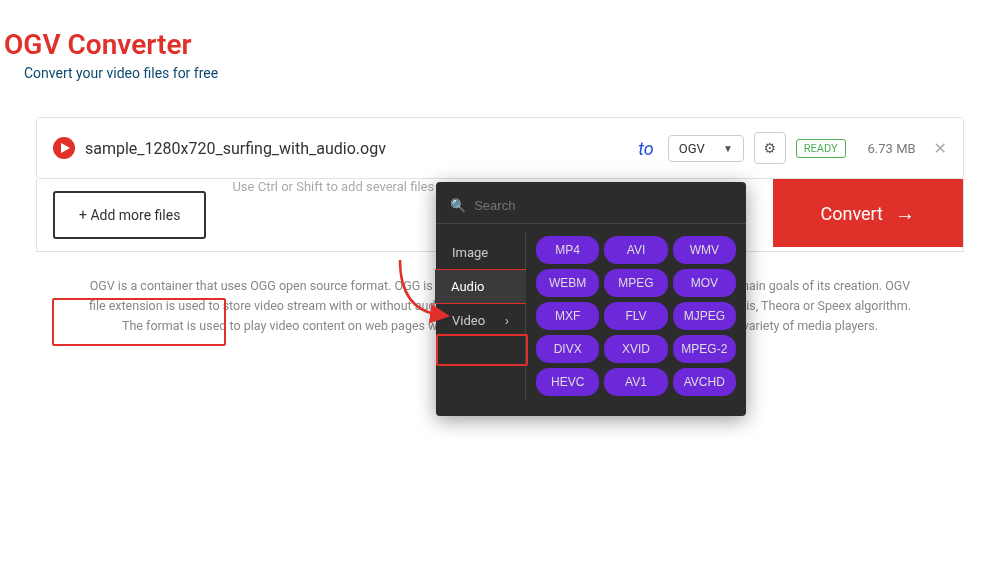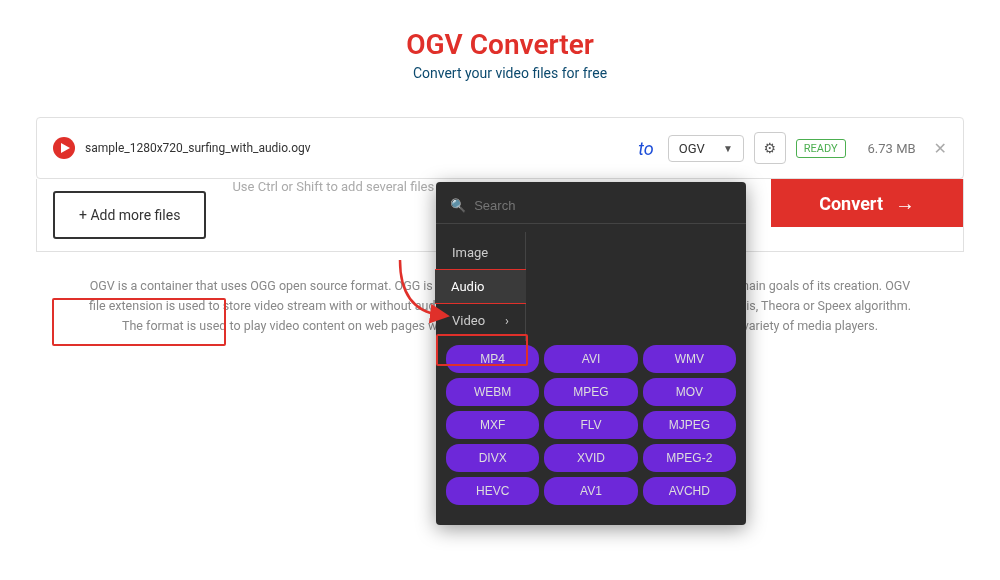--- a/index.html
+++ b/index.html
@@ -12,21 +12,21 @@
       position: relative;
     }
     .page {
       width: 1000px;
       height: 580px;
       background: #fff;
       position: relative;
     }
     
     .header {
-      text-align: center;
+      text-align: left;
       padding: 28px 4px 18px;
     }
     .header-title {
       font-size: 28px;
       font-weight: 600;
       color: #e0302a;
       margin-bottom: 4px;
     }
     .header-subtitle {
       font-size: 14px;
@@ -57,21 +57,21 @@
     }
     .play-icon::after {
       content: '';
       display: block;
       border-style: solid;
       border-width: 5px 0 5px 9px;
       border-color: transparent transparent transparent #fff;
       margin-left: 2px;
     }
     .file-name {
-      font-size: 12px;
+      font-size: 16px;
       color: #333;
       flex: 1;
     }
     .to-label {
       font-size: 18px;
       color: #1d4ed8;
       margin-right: 4px;
       font-style: italic;
     }
     .format-dropdown {
@@ -151,23 +151,23 @@
       flex: 1;
       padding-left: 10px;
       white-space: nowrap;
       overflow: hidden;
       text-overflow: ellipsis;
     }
     .convert-btn {
       background: #e0302a;
       color: #fff;
       font-size: 18px;
-      font-weight: 700;
+      font-weight: 400;
       padding: 0 48px;
-      height: 48px;
+      height: 68px;
       display: flex;
       align-items: center;
       gap: 12px;
       cursor: pointer;
       white-space: nowrap;
       margin-left: auto;
     }
     .convert-arrow {
       font-size: 20px;
     }
@@ -206,21 +206,20 @@
       background: transparent;
       border: none;
       outline: none;
       color: #5eead4;
       font-size: 13px;
       width: 100%;
     }
     .dropdown-content {
       display: flex;
       padding: 8px 0 6px;
-      flex-direction: column;
     }
     .dropdown-categories {
       width: 90px;
       border-right: 1px solid #444;
       padding: 4px 0;
     }
     .cat-item {
       padding: 9px 16px;
       font-size: 13px;
       color: #ccc;

